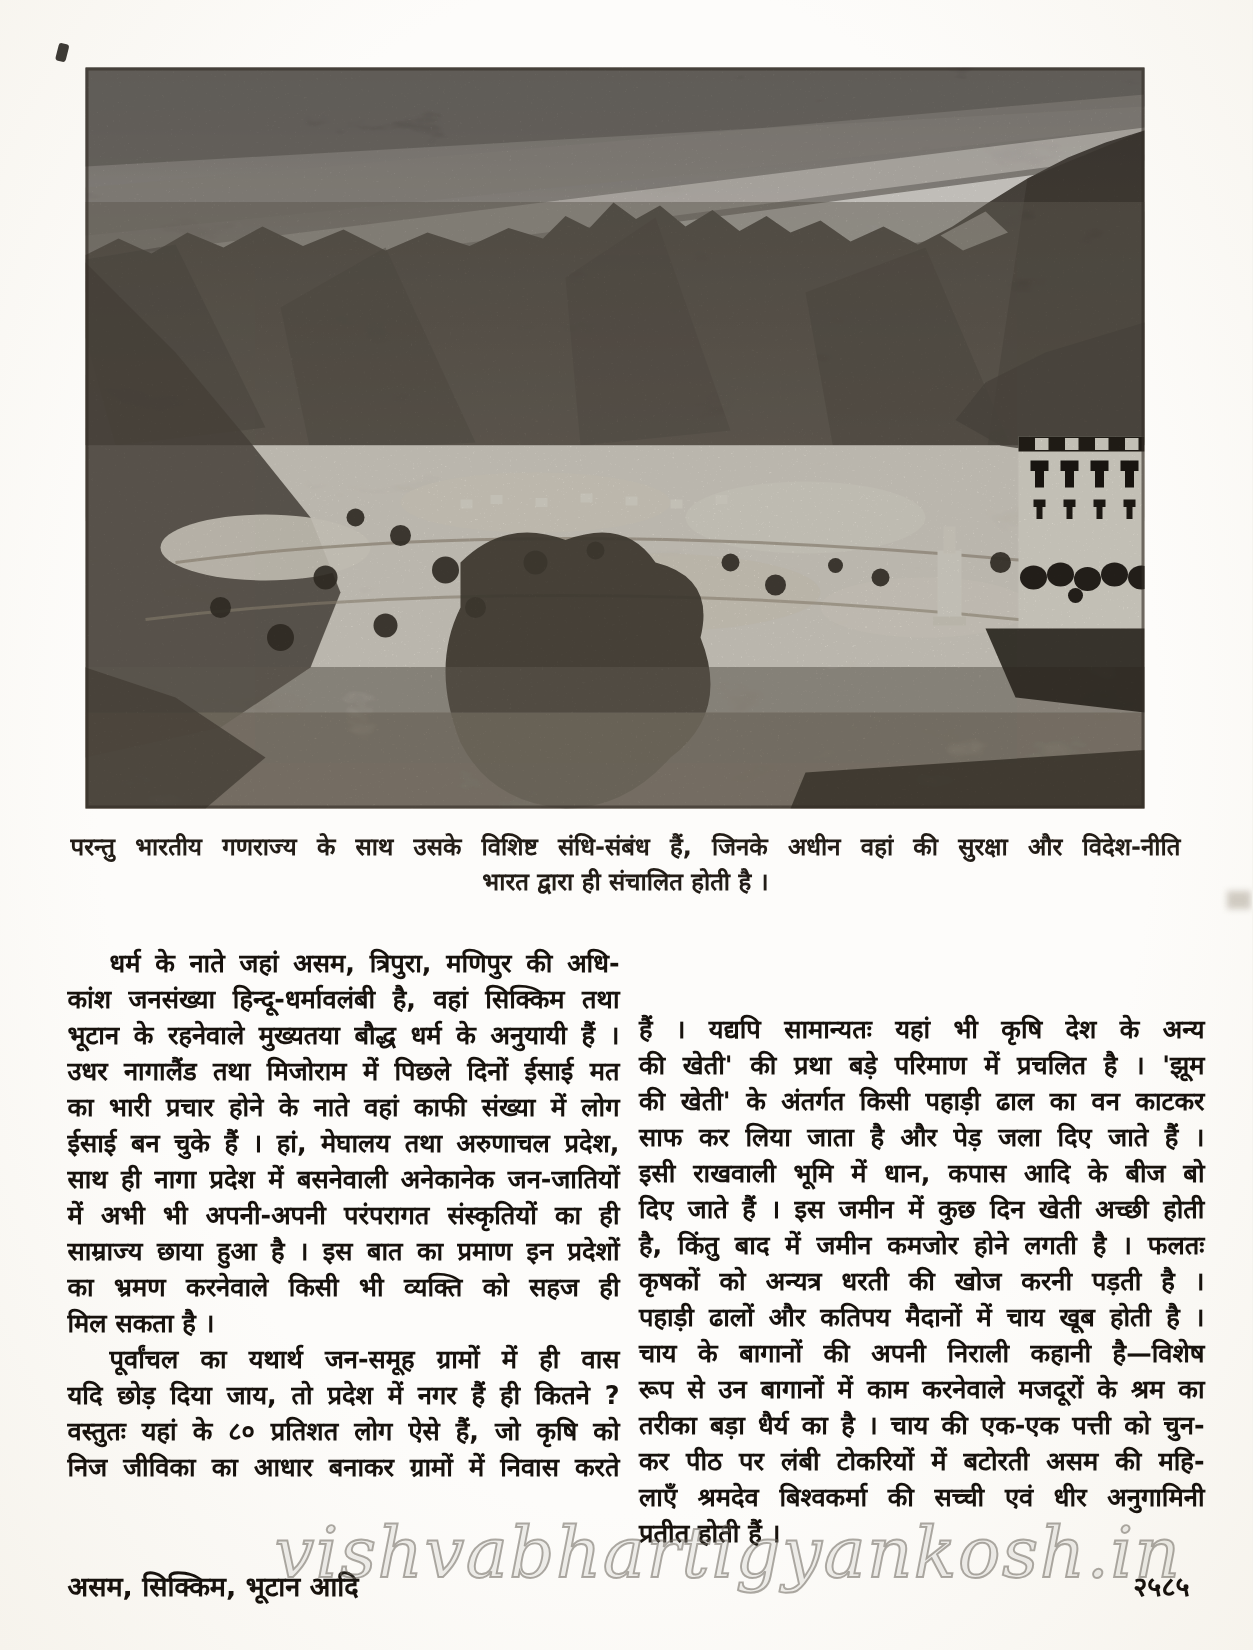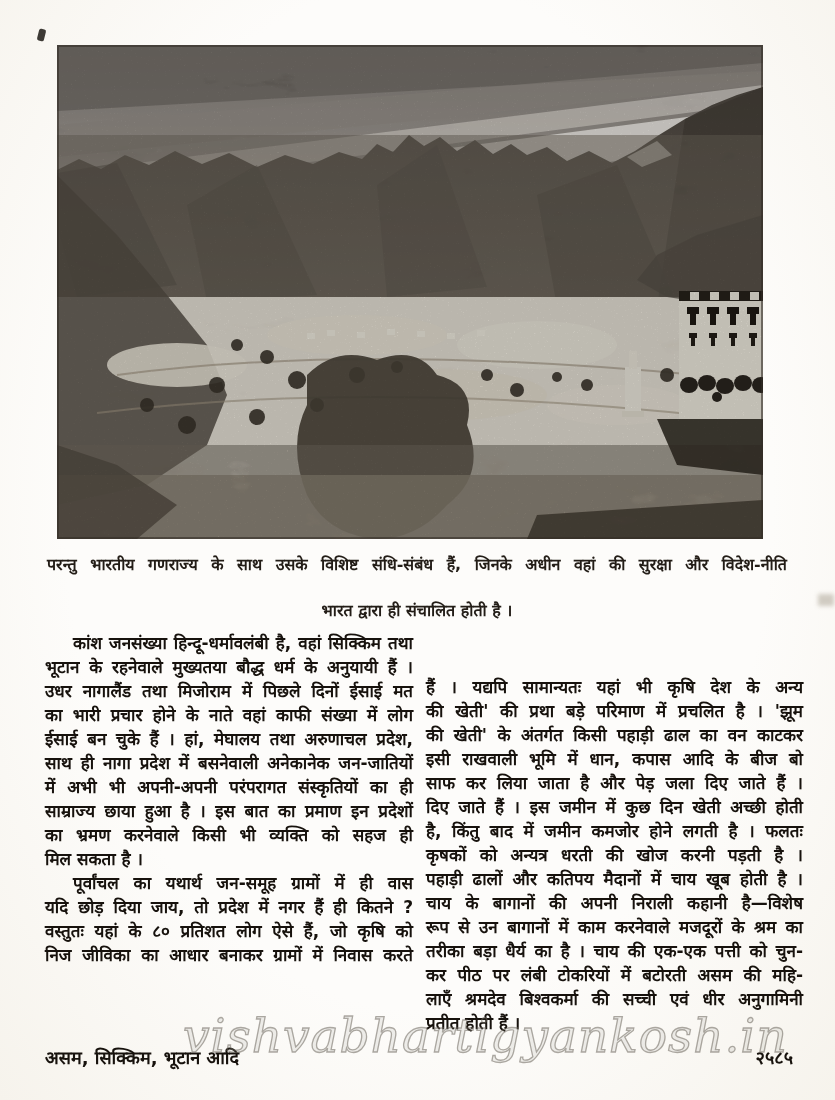--- a/index.html
+++ b/index.html
@@ -26,21 +26,21 @@
     position:absolute; left:57px; top:45px; width:706px; height:494px;
     margin:0; background:#6b655e;
   }
   figure.photo svg { display:block; width:100%; height:100%; }
 
   .caption {
     position:absolute; left:47px; top:553px; width:740px;
     font-size:16px; font-weight:700; line-height:23px; color:#231d17;
   }
   .cap-line { text-align:justify; text-align-last:justify; }
-  .cap-line:last-child { text-align:center; text-align-last:center;margin-top:23px; }
+  .cap-line:last-child { text-align:center; text-align-last:center; }
 
   .columns {
     position:absolute; left:45px; top:631px; width:758px;
     display:flex; gap:13px;
   }
   .col { font-size:17px; font-weight:700; line-height:24px; color:#17120d; }
   .col-left  { width:368px; }
   .col-right { width:377px;margin-top:44px; }
   .line { text-align:justify; text-align-last:justify; }
   .line.end { text-align-last:left; }
@@ -213,20 +213,21 @@
   </figure>
 
   <div class="caption">
       <div class="cap-line">परन्तु भारतीय गणराज्य के साथ उसके विशिष्ट संधि-संबंध हैं, जिनके अधीन वहां की सुरक्षा और विदेश-नीति</div>
       <div class="cap-line">भारत द्वारा ही संचालित होती है ।</div>
     </div>
 
   <div class="columns">
     <div class="col col-left">
         <div class="para indent">
+          <div class="line">धर्म के नाते जहां असम, त्रिपुरा, मणिपुर की अधि-</div>
           <div class="line">कांश जनसंख्या हिन्दू-धर्मावलंबी है, वहां सिक्किम तथा</div>
           <div class="line">भूटान के रहनेवाले मुख्यतया बौद्ध धर्म के अनुयायी हैं ।</div>
           <div class="line">उधर नागालैंड तथा मिजोराम में पिछले दिनों ईसाई मत</div>
           <div class="line">का भारी प्रचार होने के नाते वहां काफी संख्या में लोग</div>
           <div class="line">ईसाई बन चुके हैं ।  हां, मेघालय तथा अरुणाचल प्रदेश,</div>
           <div class="line">साथ ही नागा प्रदेश में बसनेवाली अनेकानेक जन-जातियों</div>
           <div class="line">में अभी भी अपनी-अपनी परंपरागत संस्कृतियों का ही</div>
           <div class="line">साम्राज्य छाया हुआ है । इस बात का प्रमाण इन प्रदेशों</div>
           <div class="line">का भ्रमण करनेवाले किसी भी व्यक्ति को सहज ही</div>
           <div class="line end">मिल सकता है ।</div>
@@ -236,22 +237,22 @@
           <div class="line">यदि छोड़ दिया जाय, तो प्रदेश में नगर हैं  ही कितने ?</div>
           <div class="line">वस्तुतः यहां के ८० प्रतिशत लोग ऐसे हैं, जो कृषि को</div>
           <div class="line">निज जीविका का आधार बनाकर ग्रामों में निवास करते</div>
         </div>
       </div>
     <div class="col col-right">
         <div class="para">
           <div class="line">हैं ।  यद्यपि सामान्यतः यहां भी कृषि देश के अन्य</div>
           <div class="line">की खेती' की प्रथा बड़े परिमाण में प्रचलित है ।  'झूम</div>
           <div class="line">की खेती' के अंतर्गत किसी पहाड़ी ढाल का वन काटकर</div>
+          <div class="line">साफ कर लिया जाता है और पेड़ जला दिए जाते हैं ।</div>
           <div class="line">इसी राखवाली भूमि में धान, कपास आदि के बीज बो</div>
-          <div class="line">साफ कर लिया जाता है और पेड़ जला दिए जाते हैं ।</div>
           <div class="line">दिए जाते हैं । इस जमीन में कुछ दिन खेती अच्छी होती</div>
           <div class="line">है, किंतु बाद में जमीन कमजोर होने लगती है ।  फलतः</div>
           <div class="line">कृषकों को अन्यत्र धरती की खोज करनी पड़ती है ।</div>
           <div class="line">पहाड़ी ढालों और कतिपय मैदानों में चाय खूब होती है ।</div>
           <div class="line">चाय के बागानों की अपनी निराली कहानी है—विशेष</div>
           <div class="line">रूप से उन बागानों में काम करनेवाले मजदूरों के श्रम का</div>
           <div class="line">तरीका बड़ा धैर्य का है । चाय की एक-एक पत्ती को चुन-</div>
           <div class="line">कर पीठ पर लंबी टोकरियों में बटोरती असम की महि-</div>
           <div class="line">लाएँ श्रमदेव  बिश्वकर्मा की  सच्ची एवं धीर अनुगामिनी</div>
           <div class="line end">प्रतीत होती हैं ।</div>

